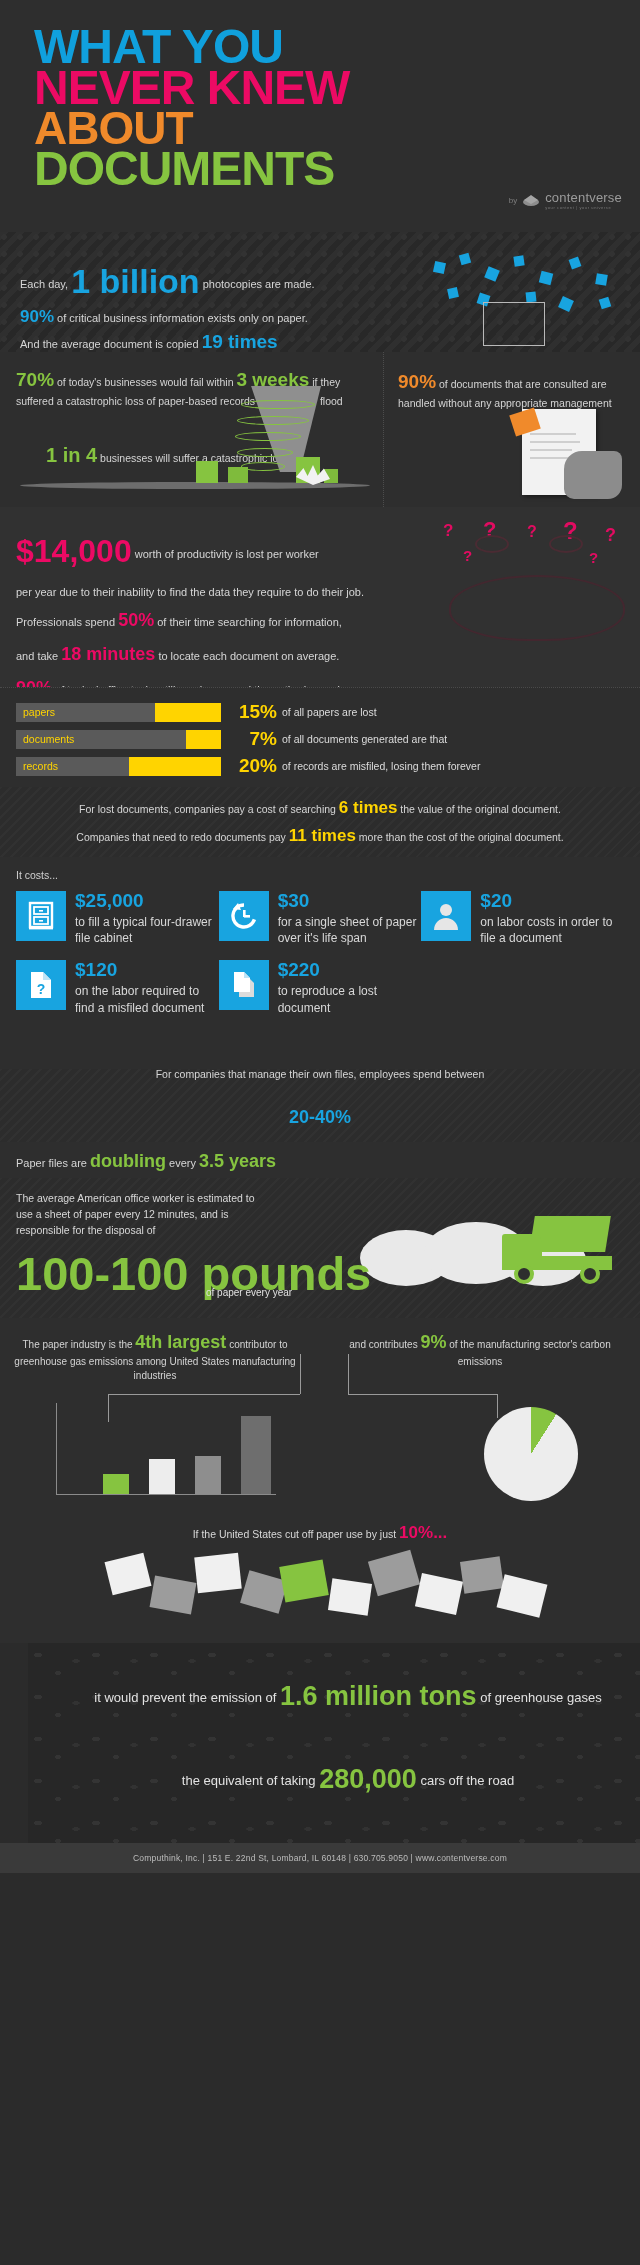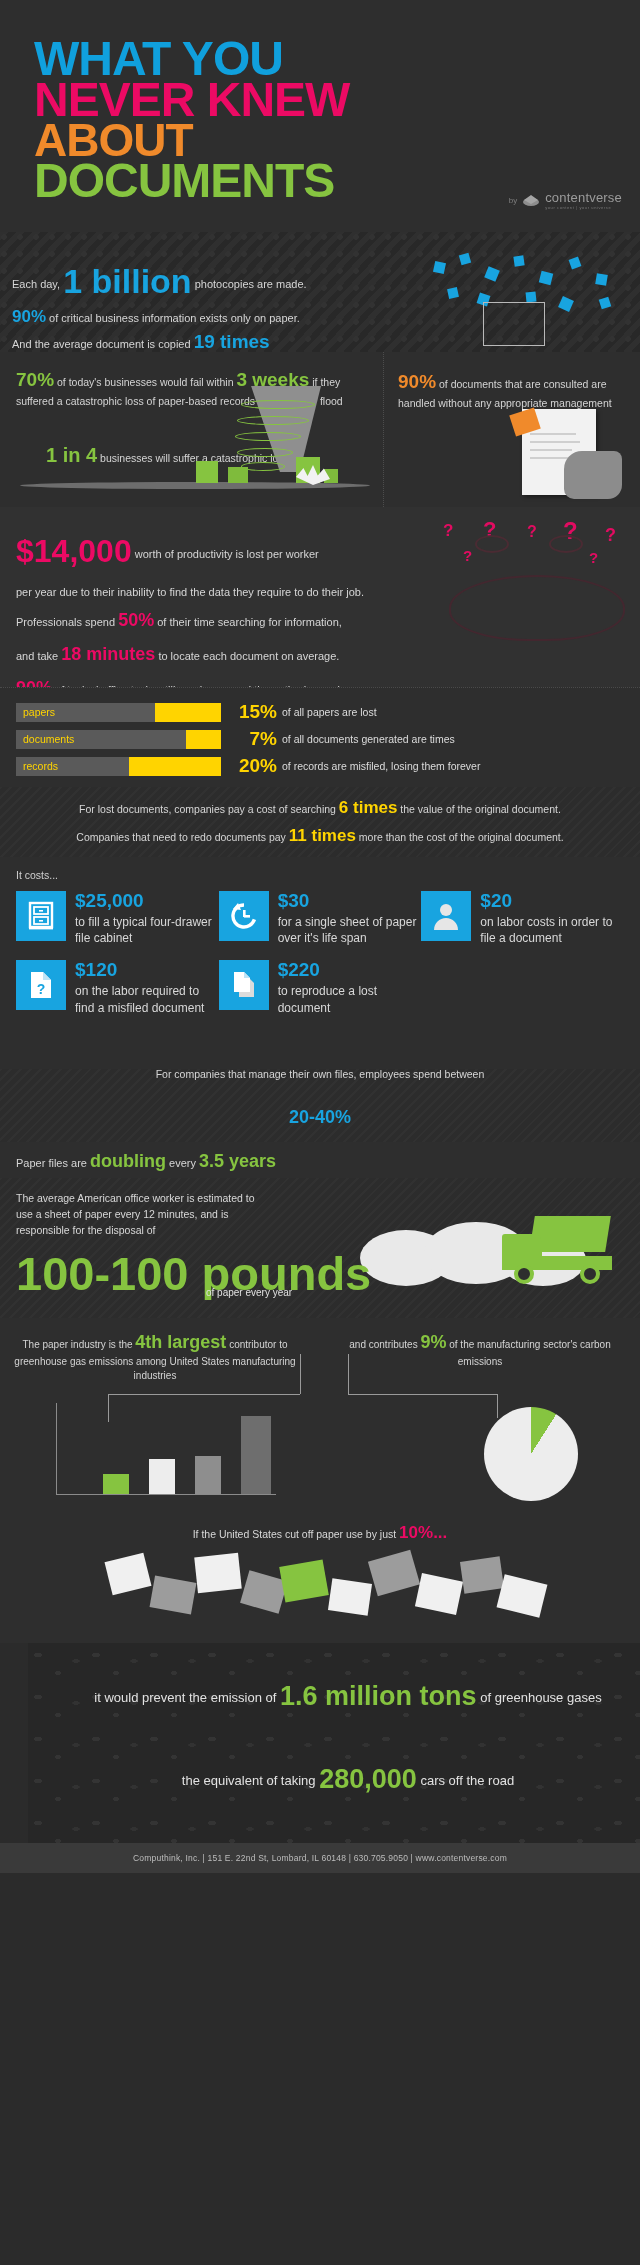--- a/index.html
+++ b/index.html
@@ -6,21 +6,21 @@
   html,body { background:#2b2b2b; }
   body {
     width:640px; height:2265px; position:relative; overflow:hidden;
     font-family:"Liberation Sans", sans-serif;
     color:#e9e9e9;
   }
   .sec { position:relative; width:640px; overflow:hidden; }
 
   
   .hero { height:232px; background:#2e2e2e; padding:26px 0 0 34px; }
-  .hero h1 { font-weight:bold; letter-spacing:-1px; line-height:0.86;margin-top:12px; }
+  .hero h1 { font-weight:bold; letter-spacing:-1px; line-height:0.86; }
   .hero .l1 { font-size:48px; color:#10a0dd; }
   .hero .l2 { font-size:48px; color:#ec0a64; }
   .hero .l3 { font-size:46px; color:#f08a2b; }
   .hero .l4 { font-size:48px; color:#86c440; }
   .brand { position:absolute; right:18px; bottom:22px; display:flex; align-items:center; gap:5px;
            color:#8a8a8a; font-size:9px; }
   .brand .bw { font-size:8px; color:#7d7d7d;margin-left:44px; }
   .brand .bn { font-size:13px; color:#9b9b9b; letter-spacing:.2px; }
   .brand .bt { font-size:4px; color:#787878; letter-spacing:.6px; display:block; }
 
@@ -45,21 +45,21 @@
       radial-gradient(ellipse 7px 4px at 10px 12px,#343434 60%,transparent 62%),
       radial-gradient(ellipse 5px 3px at 30px 30px,#343434 60%,transparent 62%),
       radial-gradient(ellipse 6px 3px at 48px 18px,#323232 60%,transparent 62%);
     background-size:58px 42px,58px 42px,58px 42px;
     margin-left:28px;
   }
   .flat { background:#2e2e2e; }
   .flat2 { background:#313131; }
 
   
-  .s1 { height:120px; padding:14px 12px; }
+  .s1 { height:120px; padding:14px 20px; }
   .s1 .row { font-size:11px; color:#d6d6d6; line-height:1.25; margin-bottom:3px; }
   .s1 .n1 { font-size:34px; font-weight:bold; color:#18a4e0; vertical-align:-5px; }
   .s1 .n2 { font-size:17px; font-weight:bold; color:#18a4e0; }
   .s1 .n3 { font-size:19px; font-weight:bold; color:#18a4e0; }
   .copier { position:absolute; right:95px; top:70px; width:62px; height:44px; border:1.5px solid #b9b9b9; }
   .sheets { position:absolute; right:20px; top:22px; width:190px; height:55px; }
   .sheets i { position:absolute; display:block; background:#18a4e0; }
 
   
   .s2 { height:155px; }
@@ -327,21 +327,21 @@
     </div>
     <div class="bpct">15%</div>
     <div class="bdesc">of all papers are lost</div>
   </div>
   <div class="brow">
     <div class="btrack">
       <span class="lbl">documents</span>
       <div class="bfill" style="width:17%"></div>
     </div>
     <div class="bpct">7%</div>
-    <div class="bdesc">of all documents generated are times</div>
+    <div class="bdesc">of all documents generated are that</div>
   </div>
   <div class="brow">
     <div class="btrack">
       <span class="lbl">records</span>
       <div class="bfill" style="width:45%"></div>
     </div>
     <div class="bpct">20%</div>
     <div class="bdesc">of records are misfiled, losing them forever</div>
   </div>
 </div>

